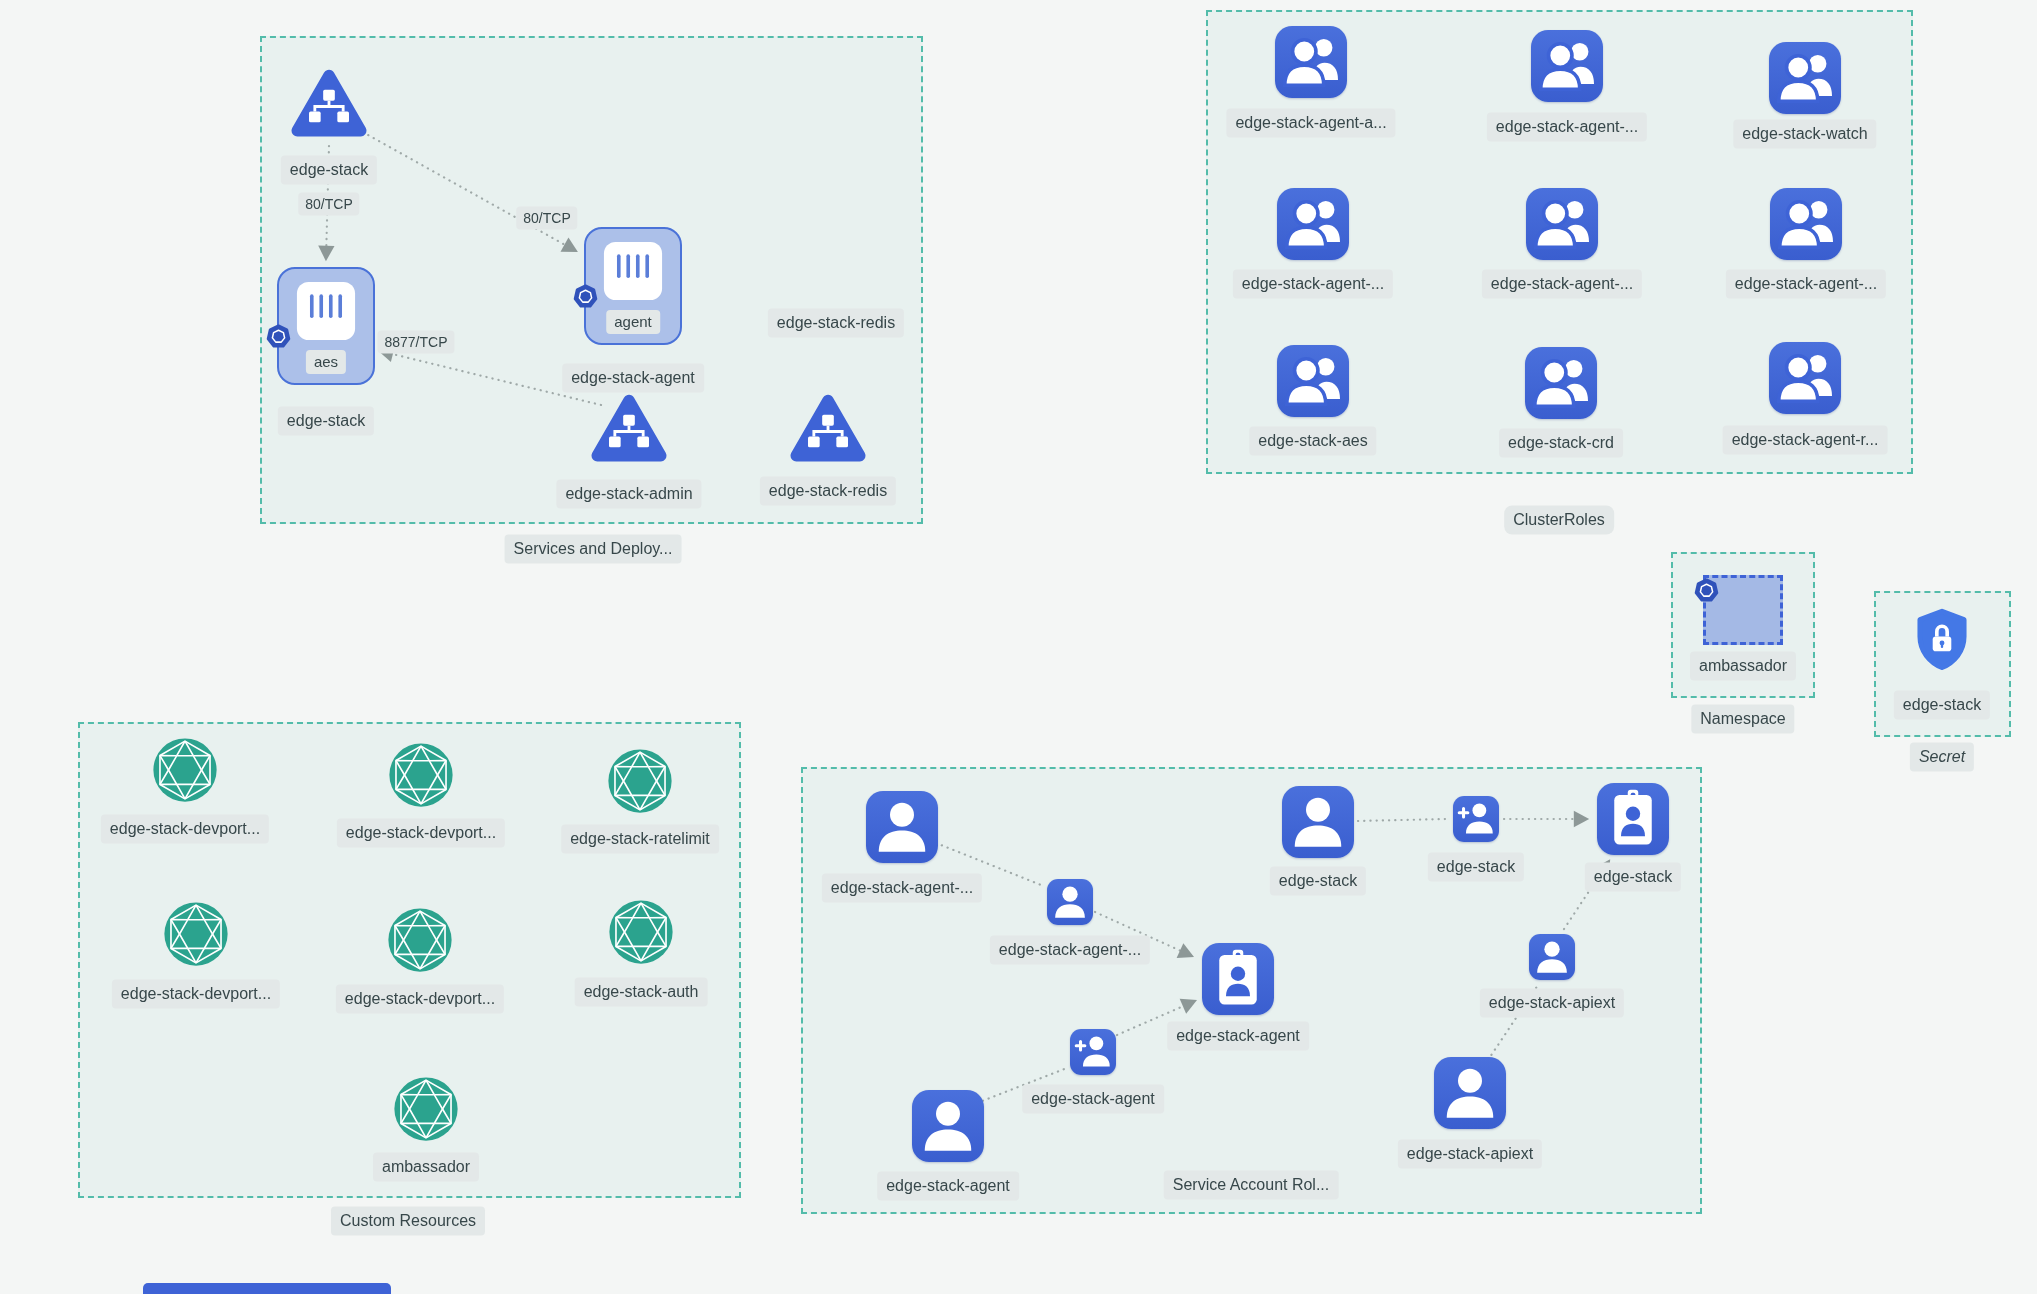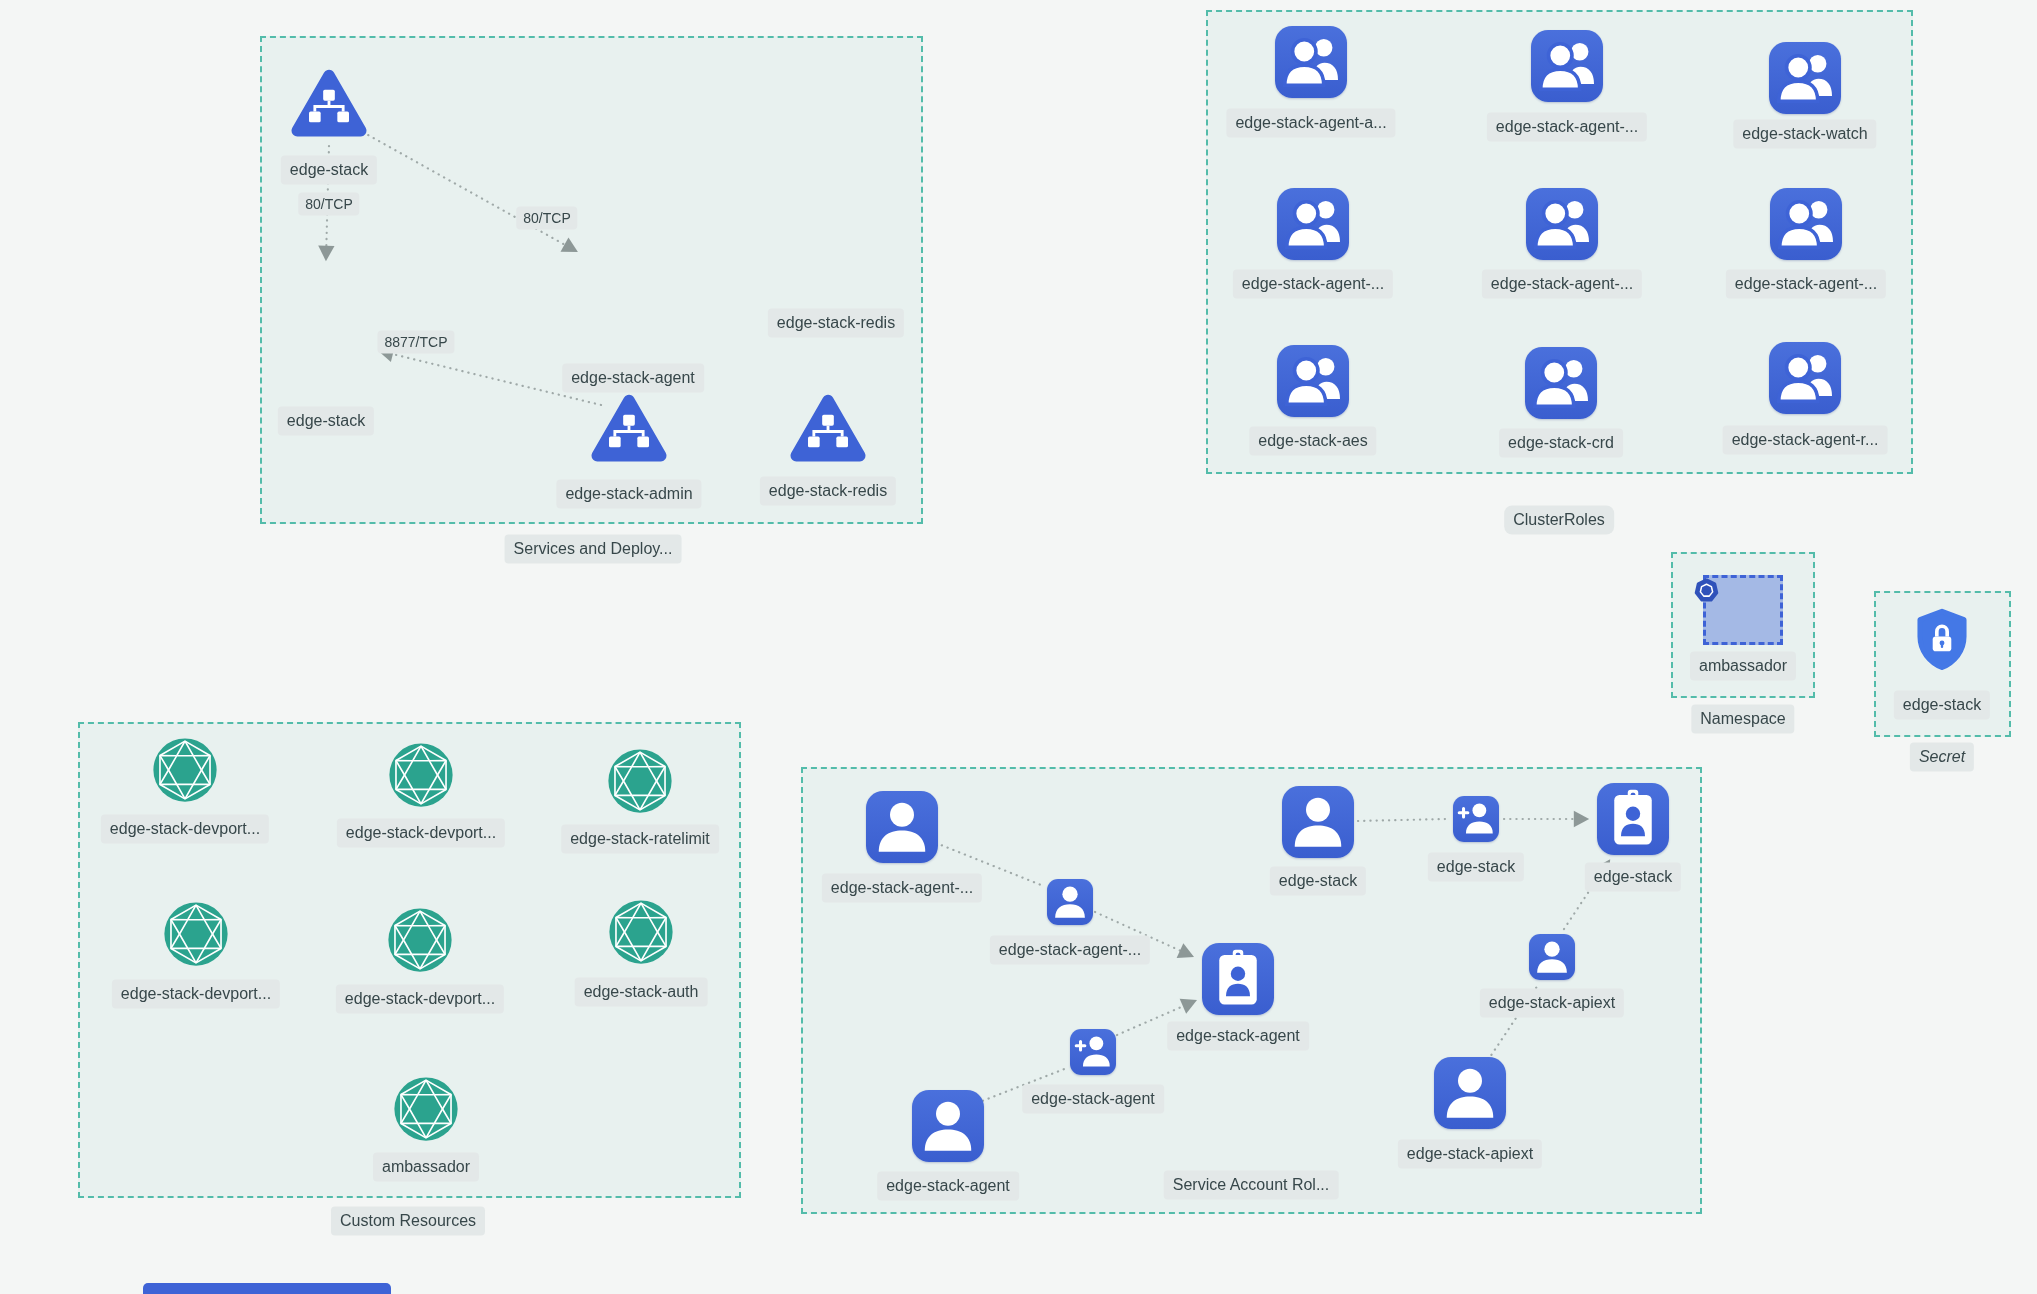--- a/index.html
+++ b/index.html
@@ -150,22 +150,40 @@
   <div class="node tri" style="left:329px;top:104px;">
     <svg viewBox="0 0 48 48">
         <use href="#sym-tri"></use>
       </svg>
   </div>
   <div class="chip" style="left:329px;top:170px;">edge-stack</div>
   <div class="chip small" style="left:329px;top:204px;">80/TCP</div>
   <div class="chip small" style="left:547px;top:218px;">80/TCP</div>
   <div class="chip small" style="left:416px;top:342px;">8877/TCP</div>
 
+  <div class="wl" style="left:326px;top:326px;">
+    <div class="wl-icon"><svg viewBox="0 0 48 48">
+          <use href="#sym-container"></use>
+        </svg></div>
+    <svg class="hexbadge" viewBox="0 0 28 28">
+        <use href="#sym-hept"></use>
+      </svg>
+    <div class="chip wl-chip">aes</div>
+  </div>
   <div class="chip" style="left:326px;top:421px;">edge-stack</div>
 
+  <div class="wl" style="left:633px;top:286px;">
+    <div class="wl-icon"><svg viewBox="0 0 48 48">
+          <use href="#sym-container"></use>
+        </svg></div>
+    <svg class="hexbadge" viewBox="0 0 28 28">
+        <use href="#sym-hept"></use>
+      </svg>
+    <div class="chip wl-chip">agent</div>
+  </div>
   <div class="chip" style="left:633px;top:378px;">edge-stack-agent</div>
 
   <div class="chip" style="left:836px;top:323px;">edge-stack-redis</div>
 
   <div class="node tri" style="left:629px;top:429px;">
     <svg viewBox="0 0 48 48">
         <use href="#sym-tri"></use>
       </svg>
   </div>
   <div class="chip" style="left:629px;top:494px;">edge-stack-admin</div>

